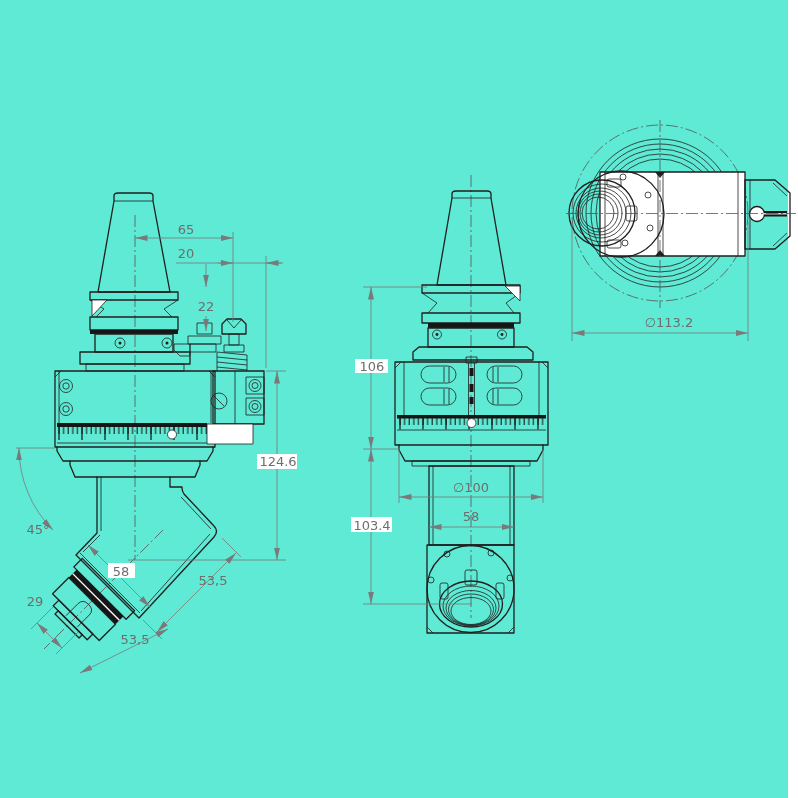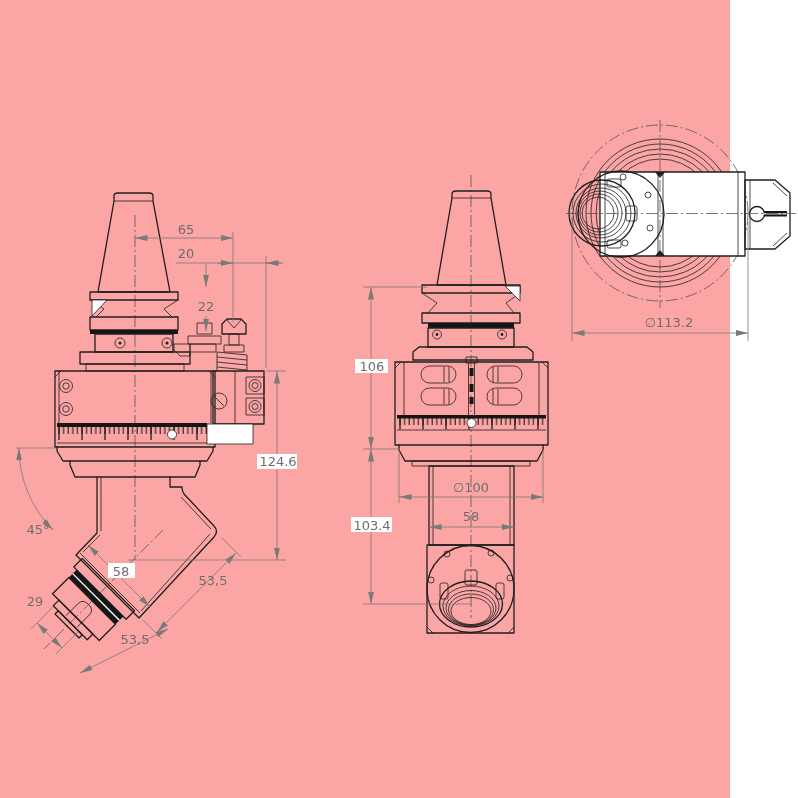--- a/index.html
+++ b/index.html
@@ -1,16 +1,16 @@
 <!DOCTYPE html>
 <html><head>
 <meta charset="utf-8">
 <style>
   html,body{margin:0;padding:0;background:#fff;}
-  .stage{width:730px;height:798px;background:#fca5a5;position:relative;font-family:"DejaVu Sans",sans-serif;}
+  .stage{width:788px;height:798px;background:#5eead4;position:relative;font-family:"DejaVu Sans",sans-serif;}
   svg text{font-family:"DejaVu Sans",sans-serif;font-size:13px;fill:#6e6e6e;}
   svg .geo{stroke:#1f1f1f;fill:none;stroke-width:1.3;stroke-linejoin:round;stroke-linecap:round;}
   svg .geo2{stroke:#1f1f1f;fill:none;stroke-width:0.8;stroke-linejoin:round;}
   svg .fillw{fill:#fff;}
   svg .dark{fill:#161616;stroke:none;}
   svg .dim{stroke:#7a7a7a;fill:none;stroke-width:0.8;}
   svg .cl{stroke:#555;fill:none;stroke-width:0.8;stroke-dasharray:12 3 2 3;}
 </style>
 </head>
 <body>

